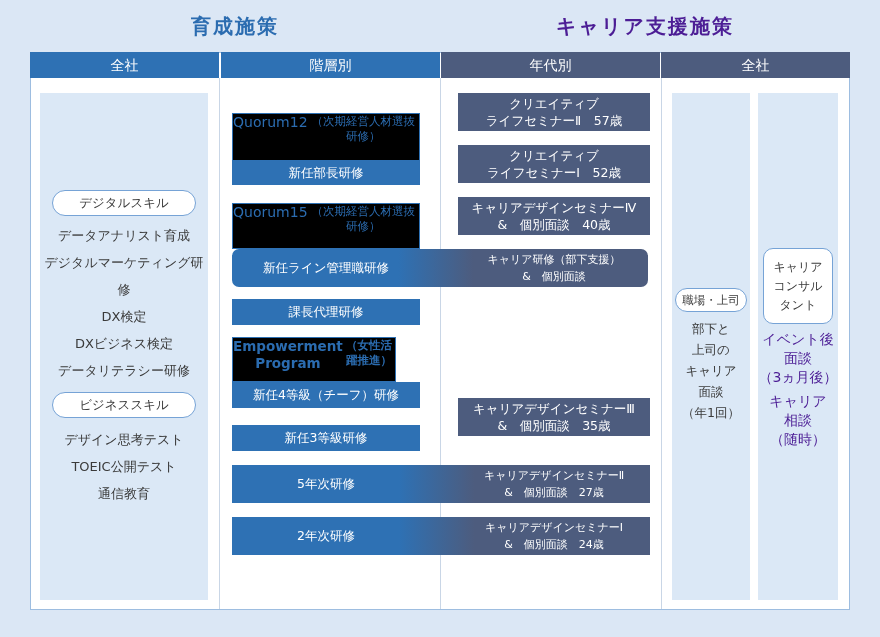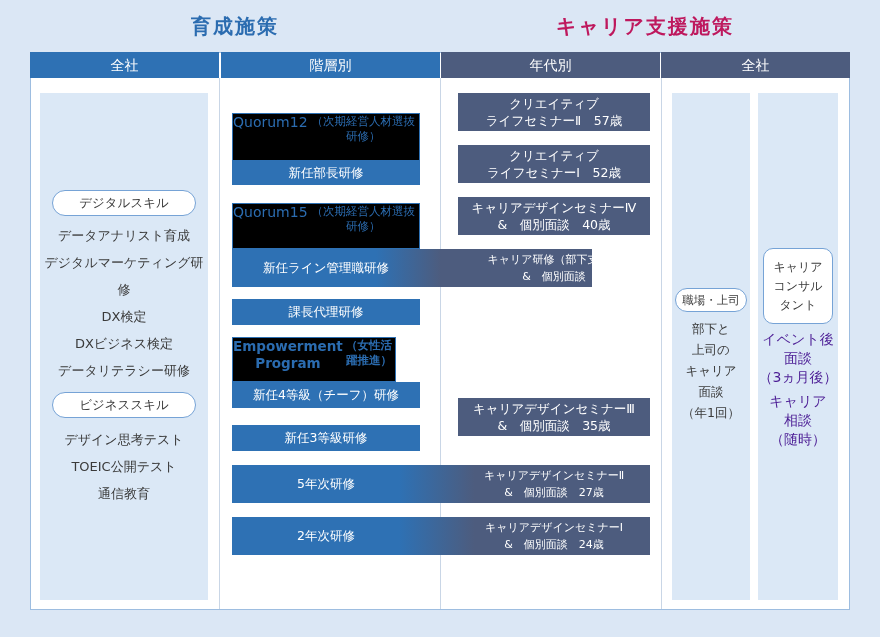--- a/index.html
+++ b/index.html
@@ -5,21 +5,21 @@
   html,body{margin:0;padding:0;}
   .page{
     position:relative;width:880px;height:637px;overflow:hidden;
     background:#dbe7f5;
     font-family:"DejaVu Sans","Liberation Sans",sans-serif;
     color:#3a3a3a;
   }
   .abs{position:absolute;}
   .title{font-size:20px;font-weight:bold;text-align:center;letter-spacing:2px;}
   .title-left{color:#2b6cb0;}
-  .title-right{color:#be185d;}
+  .title-right{color:#4c1d95;}
   .content-box{background:#ffffff;border:1px solid #9dbde0;box-sizing:border-box;}
   .vline{width:1px;background:#c9d6e6;}
   .hdr{height:26px;line-height:26px;text-align:center;color:#ffffff;font-size:14px;box-sizing:border-box;}
   .hdr-blue{background:#2e71b4;}
   .hdr-slate{background:#4d5c7e;}
   .panel{background:#dbe8f6;}
   .pill{
     background:#ffffff;border:1.5px solid #76a3d6;border-radius:14px;
     text-align:center;color:#3a3a3a;font-size:12.5px;box-sizing:border-box;
     display:flex;align-items:center;justify-content:center;
@@ -93,21 +93,21 @@
   <div class="abs wbox" style="left:232px;top:113px;width:188px;height:48px;">
     <div class="wbox-title">Quorum12</div>
     <div class="wbox-sub">（次期経営人材選抜研修）</div>
   </div>
   <div class="abs bar" style="left:232px;top:161px;width:188px;height:24px;">新任部長研修</div>
 
   <div class="abs wbox" style="left:232px;top:203px;width:188px;height:46px;">
     <div class="wbox-title">Quorum15</div>
     <div class="wbox-sub">（次期経営人材選抜研修）</div>
   </div>
-  <div class="abs bar merged" style="left:232px;top:249px;width:360px;height:38px;">
+  <div class="abs bar merged" style="left:232px;top:249px;width:416px;height:38px;border-radius:7px;">
     <span class="seg-left">新任ライン管理職研修</span>
     <span class="seg-right">キャリア研修（部下支援）
 &amp;　個別面談</span>
   </div>
 
   <div class="abs bar" style="left:232px;top:299px;width:188px;height:26px;">課長代理研修</div>
 
   <div class="abs wbox" style="left:232px;top:337px;width:164px;height:45px;font-weight:bold;">
     <div class="wbox-title" style="font-size:13.5px;">Empowerment Program</div>
     <div class="wbox-sub">（女性活躍推進）</div>

